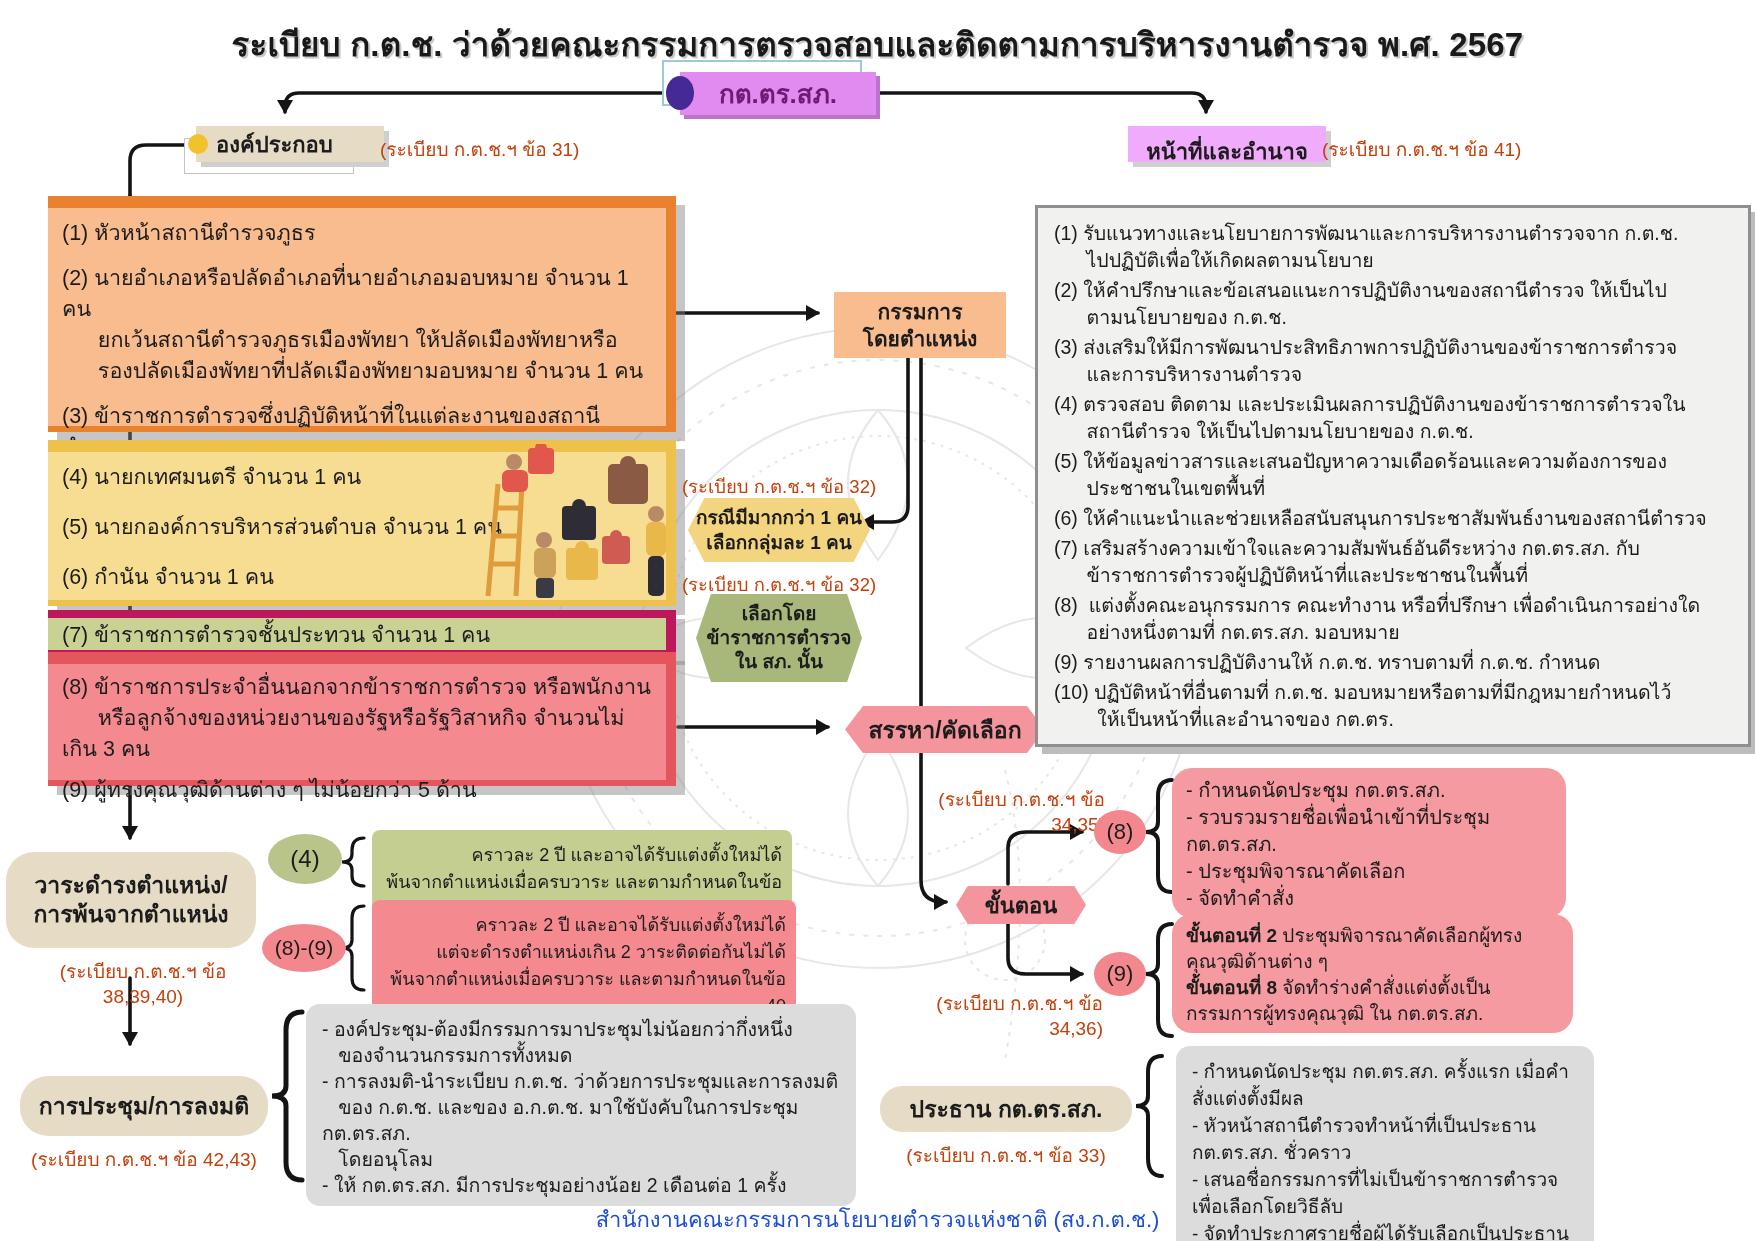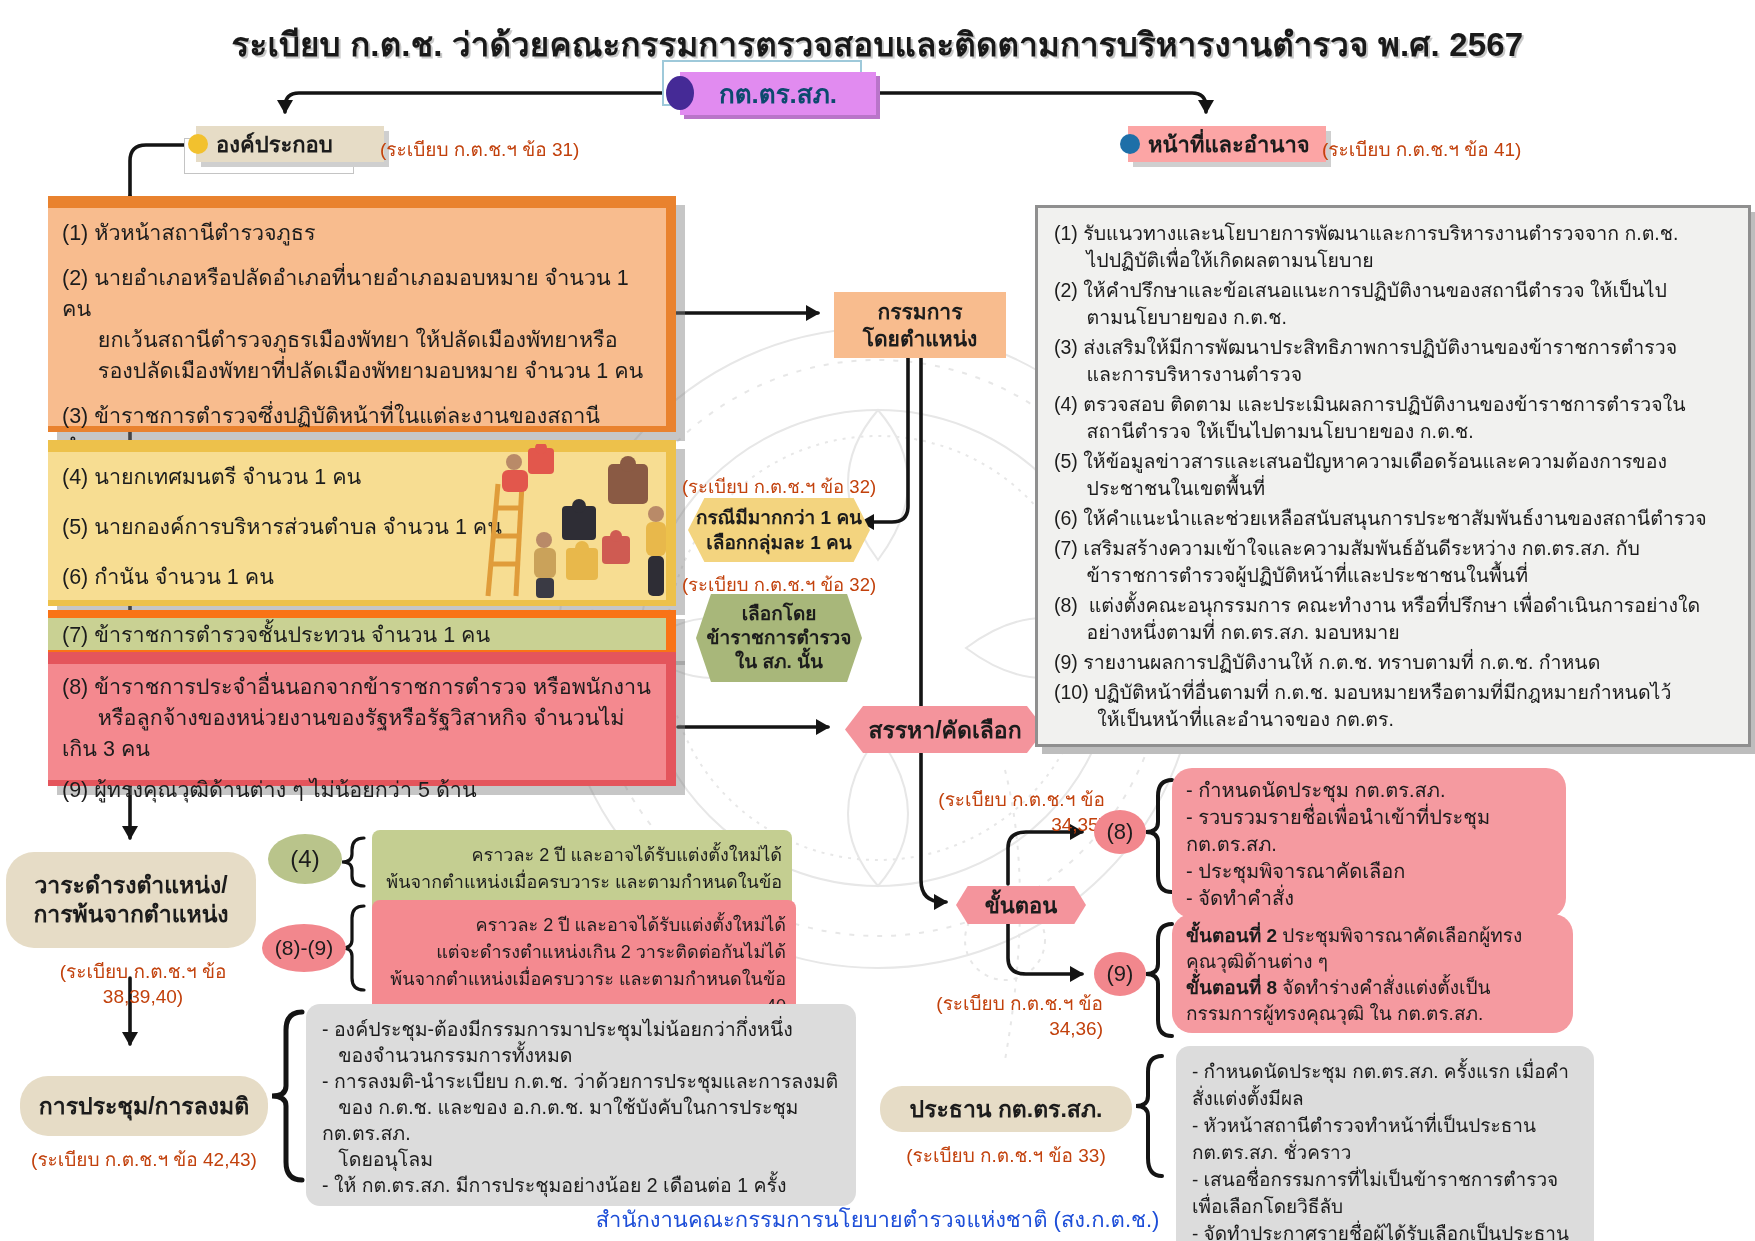--- a/index.html
+++ b/index.html
@@ -5,37 +5,37 @@
   html,body{margin:0;padding:0;background:#fff;}
   #canvas{position:relative;width:1755px;height:1241px;background:#ffffff;overflow:hidden;
           font-family:"Liberation Sans","DejaVu Sans",sans-serif;color:#1c1c1c;}
   .abs{position:absolute;}
   .pre{white-space:pre-wrap;}
   .title{font-size:33px;font-weight:700;text-align:center;color:#191919;
          text-shadow:2px 2px 0 #c9c9c9;letter-spacing:.2px;}
   
   .ghost{background:#ffffff;border:2px solid #9ec9da;}
   .node-center{background:#e18bf0;box-shadow:4px 4px 0 #b975c9;display:flex;align-items:center;
-               justify-content:center;font-size:26px;font-weight:700;color:#0c4a6e;}
+               justify-content:center;font-size:26px;font-weight:700;color:#701a75;}
   .node-dot{border-radius:50%;}
   
   .hdr{display:flex;align-items:center;gap:8px;font-weight:700;font-size:22px;padding:0 10px;
        box-shadow:5px 5px 0 #cfcfcf;}
   .hdr-shadow{background:#fff;border:1px solid #c4c4c4;}
   .beige{background:#e6dcc6;}
-  .cyan{background:#fca5a5;}
+  .cyan{background:#f0abfc;flex-direction:column;}
   .ref{font-size:19px;color:#c2410c;}
   
   .stackbox{box-shadow:9px 9px 0 rgba(128,128,128,.45);}
   .stackbox .inner{position:absolute;left:0;top:12px;right:10px;bottom:6px;
                    padding:10px 8px 4px 14px;font-size:21.5px;line-height:31px;}
   .stackbox .item{margin-bottom:14px;}
   .o-out{background:#e9822e;} .o-in{background:#f8bc8e;}
   .y-out{background:#edc14b;} .y-in{background:#f7dd92;}
-  .g-out{background:#f97316;} .g-in{background:#c9d193;}
+  .g-out{background:#be185d;} .g-in{background:#c9d193;}
   .r-out{background:#e4555c;} .r-in{background:#f4898f;}
   
   .hex{clip-path:polygon(9% 0,91% 0,100% 50%,91% 100%,9% 100%,0 50%);
        display:flex;align-items:center;justify-content:center;text-align:center;
        font-weight:700;}
   
   .orange-node{background:#f8bc8e;display:flex;align-items:center;justify-content:center;
                text-align:center;font-weight:700;font-size:21px;line-height:27px;}
   .panel{background:#f1f1ef;border:3px solid #8f8f8f;box-shadow:7px 7px 0 #bdbdbd;
          padding:12px 14px 8px 16px;font-size:19.5px;line-height:27px;}

